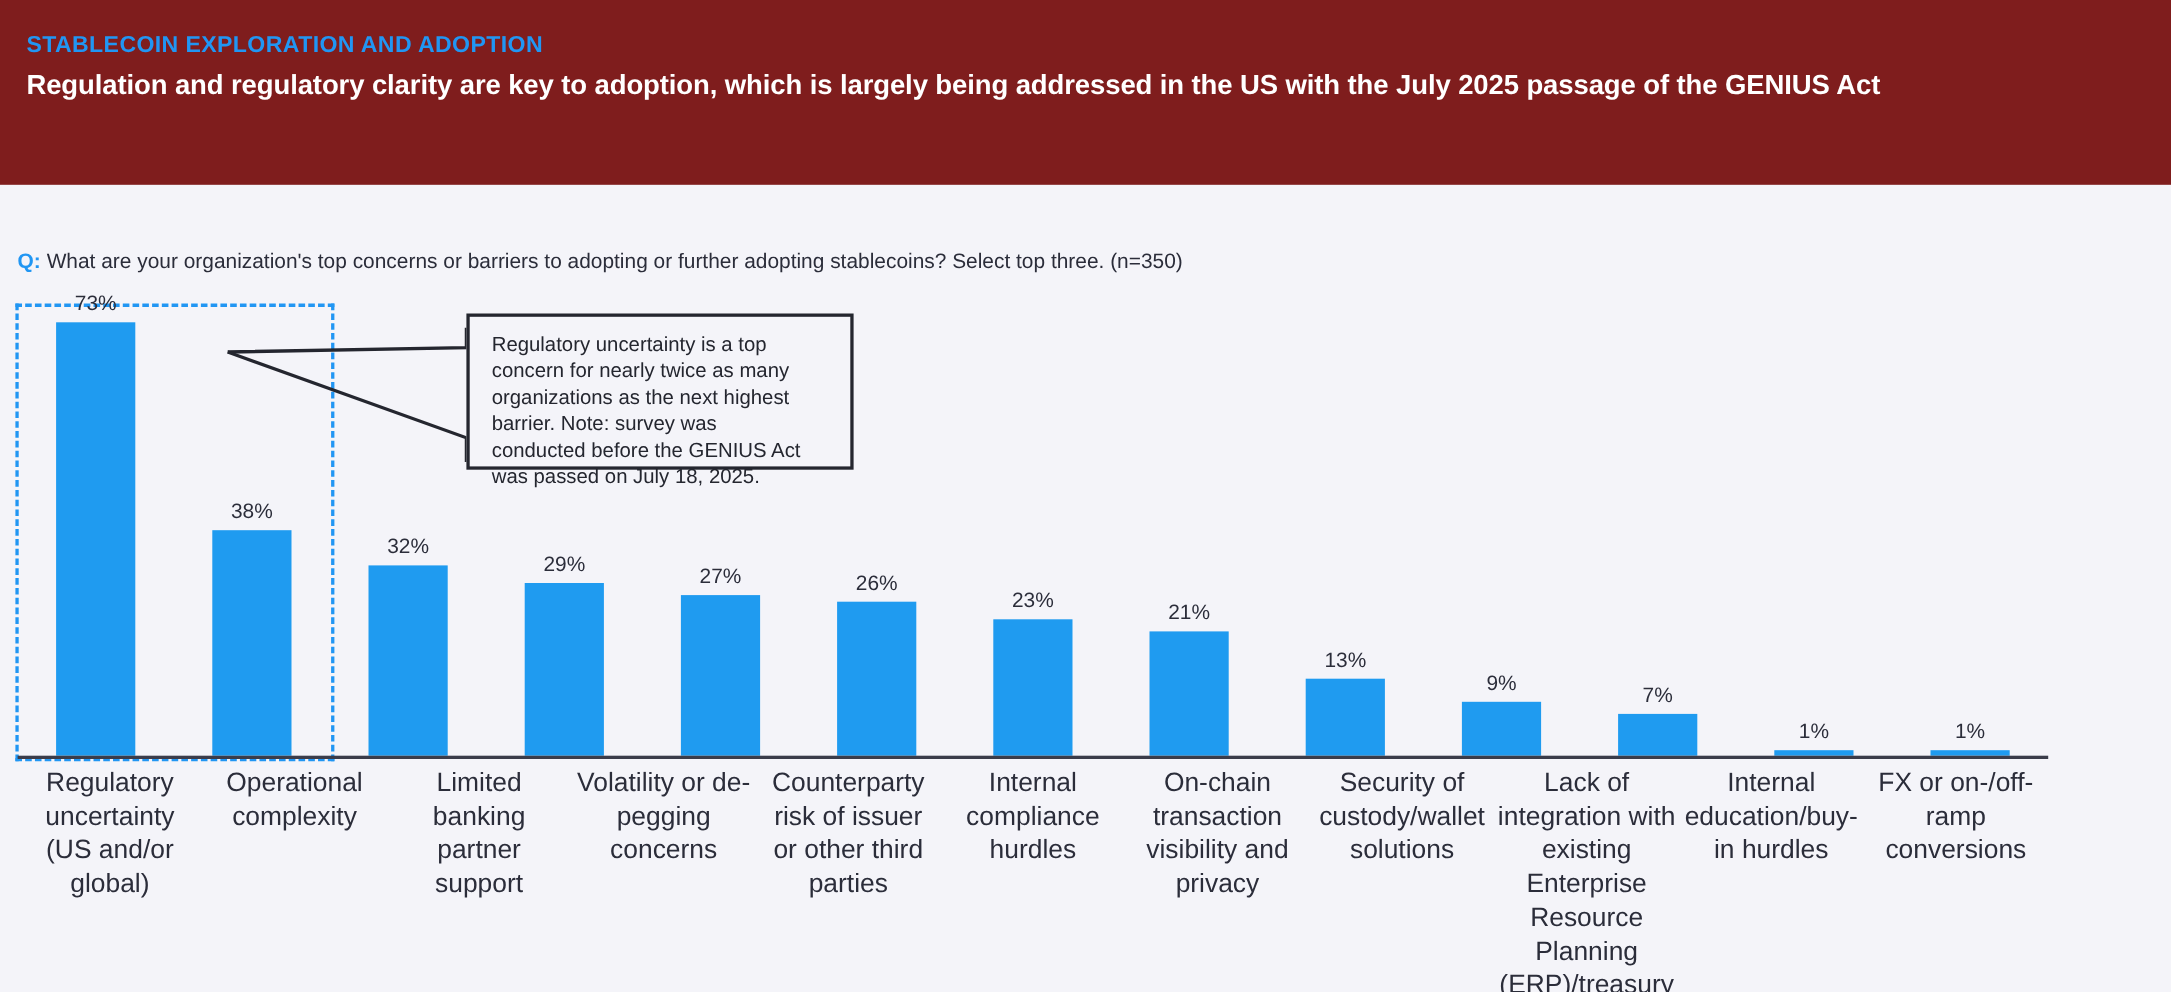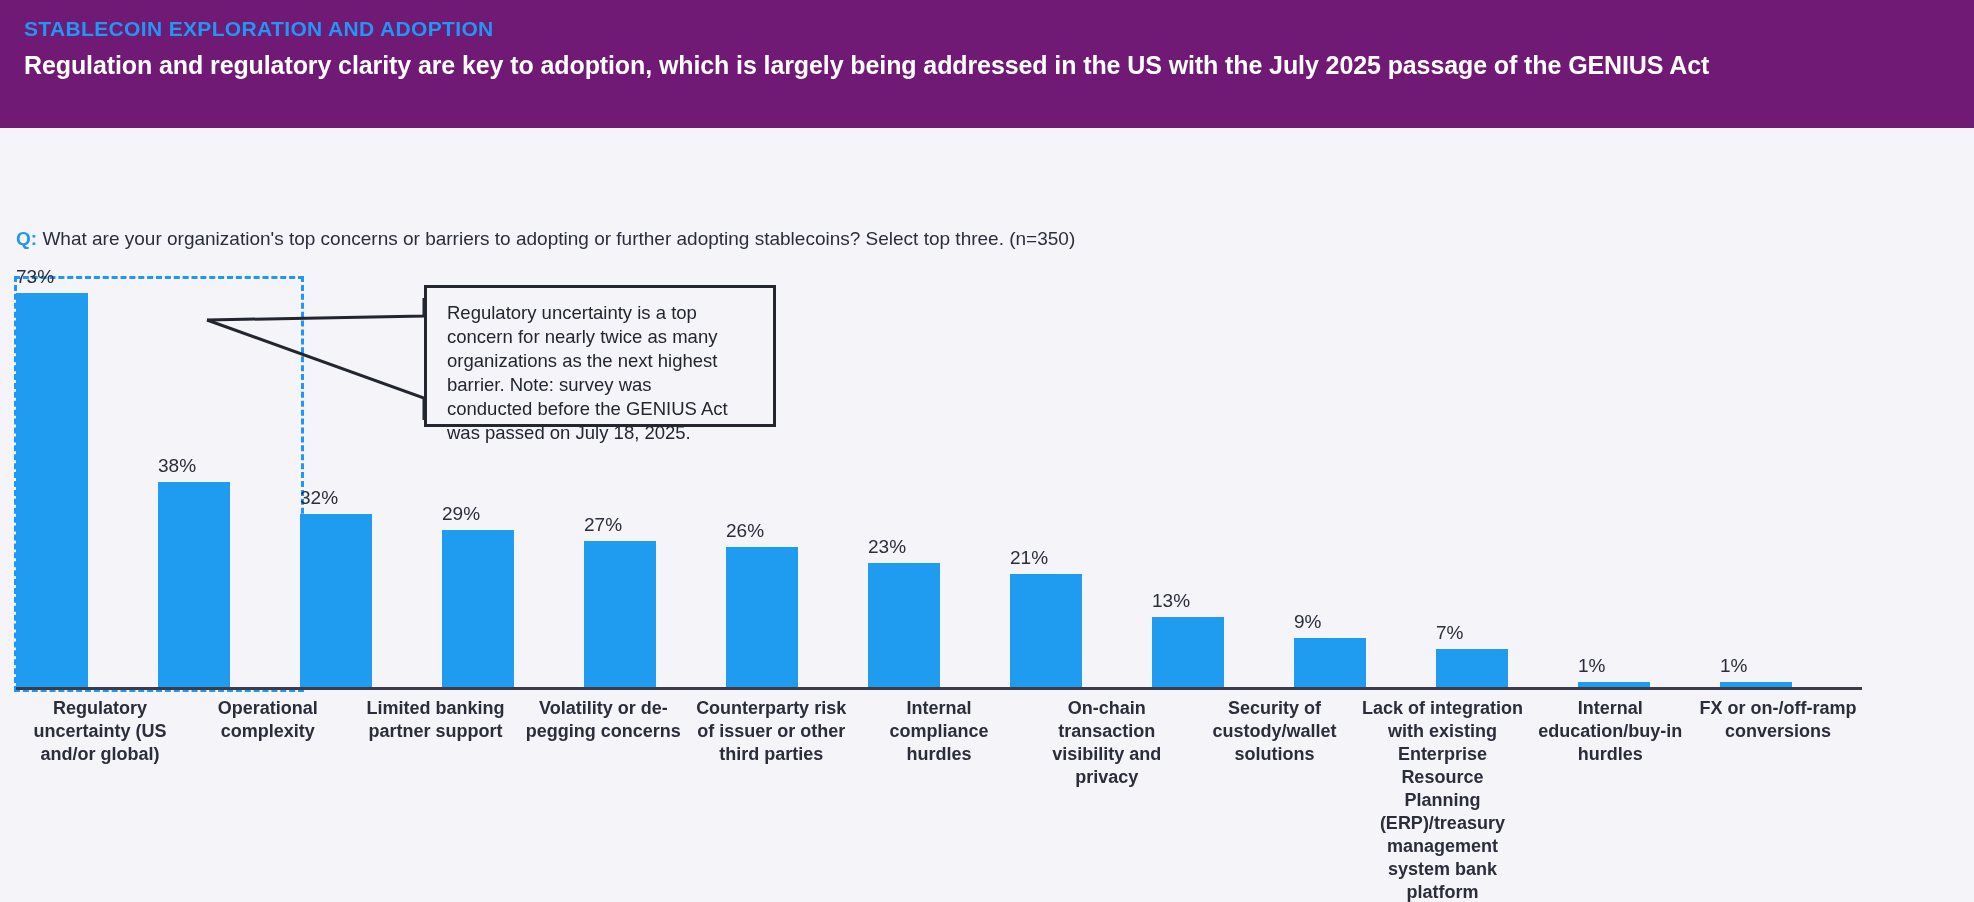--- a/index.html
+++ b/index.html
@@ -11,23 +11,23 @@
     font-family: "Liberation Sans", sans-serif;
     overflow: hidden;
     position: relative;
   }
 
   
   .header {
     position: absolute;
     left: 0; top: 0;
     width: 1974px;
-    height: 128px;
-    background: #701a75;
-    padding: 16px 24px 0 24px;
+    height: 168px;
+    background: #7f1d1d;
+    padding: 28px 24px 0 24px;
   }
   .eyebrow {
     color: #2196f3;
     font-size: 21px;
     font-weight: bold;
     letter-spacing: 0.35px;
     line-height: 1.2;
     margin: 0 0 9px 0;
   }
   .headline {
@@ -82,21 +82,21 @@
     align-items: flex-end;
     z-index: 2;
   }
   .bar-col {
     flex: 1 1 0;
     height: 100%;
     position: relative;
     display: flex;
     flex-direction: column;
     justify-content: flex-end;
-    align-items: flex-start;
+    align-items: center;
   }
   .bar-value {
     font-size: 19px;
     color: #2b2d3a;
     margin-bottom: 7px;
     line-height: 1;
   }
   .bar {
     width: 72px;
     background: #1f9bf0;
@@ -107,25 +107,24 @@
     position: absolute;
     left: 16px;
     top: 697px;
     width: 1846px;
     display: flex;
     align-items: flex-start;
   }
   .xlabel {
     flex: 1 1 0;
     text-align: center;
-    font-size: 18px;
+    font-size: 24px;
     line-height: 1.28;
     color: #2b2d3a;
     padding: 0 3px;
-    font-weight: bold;
   }
 
   
   .highlight-box {
     position: absolute;
     left: 14px;
     top: 276px;
     width: 290px;
     height: 416px;
     border: 3px dashed #2196f3;

